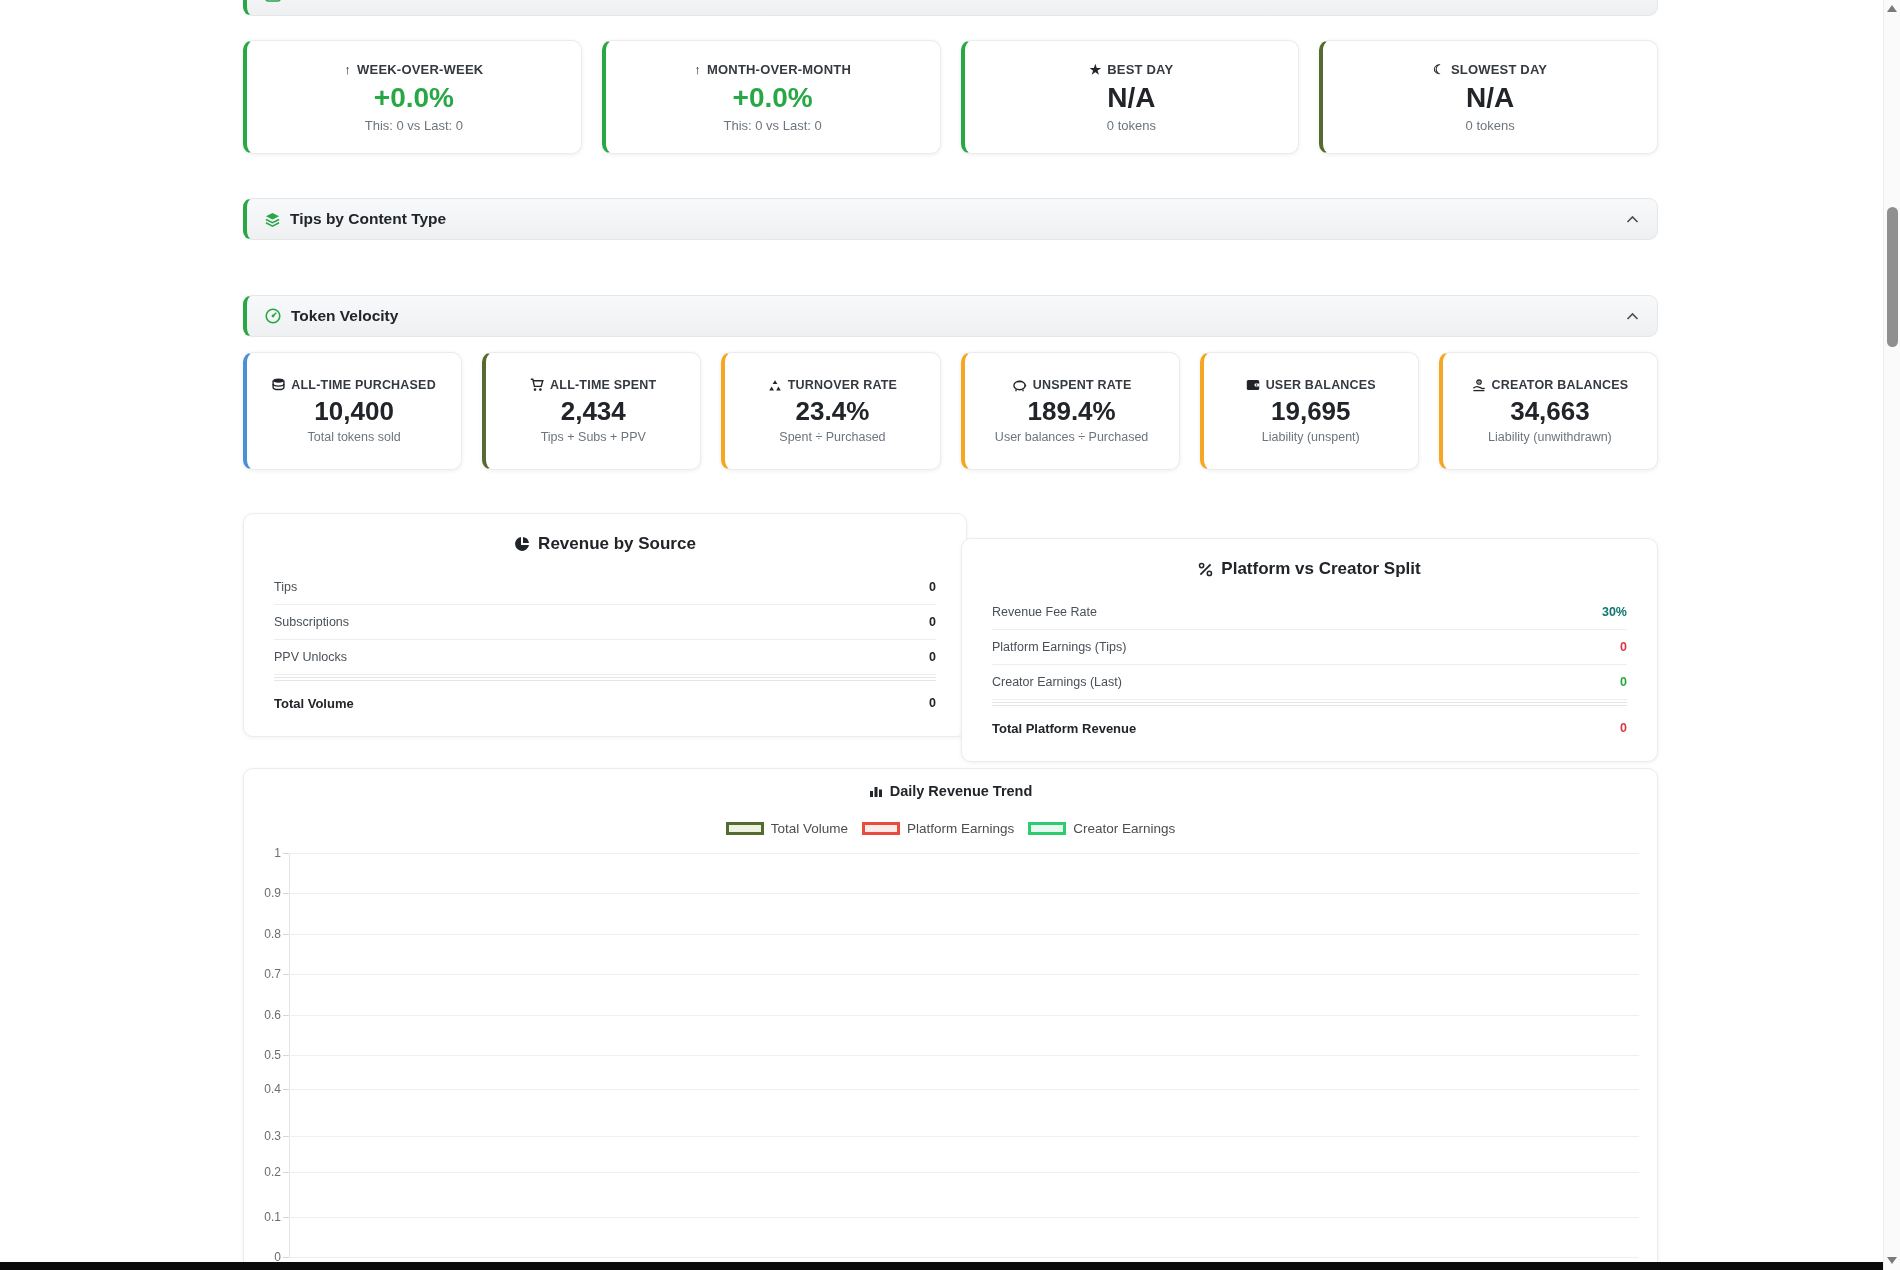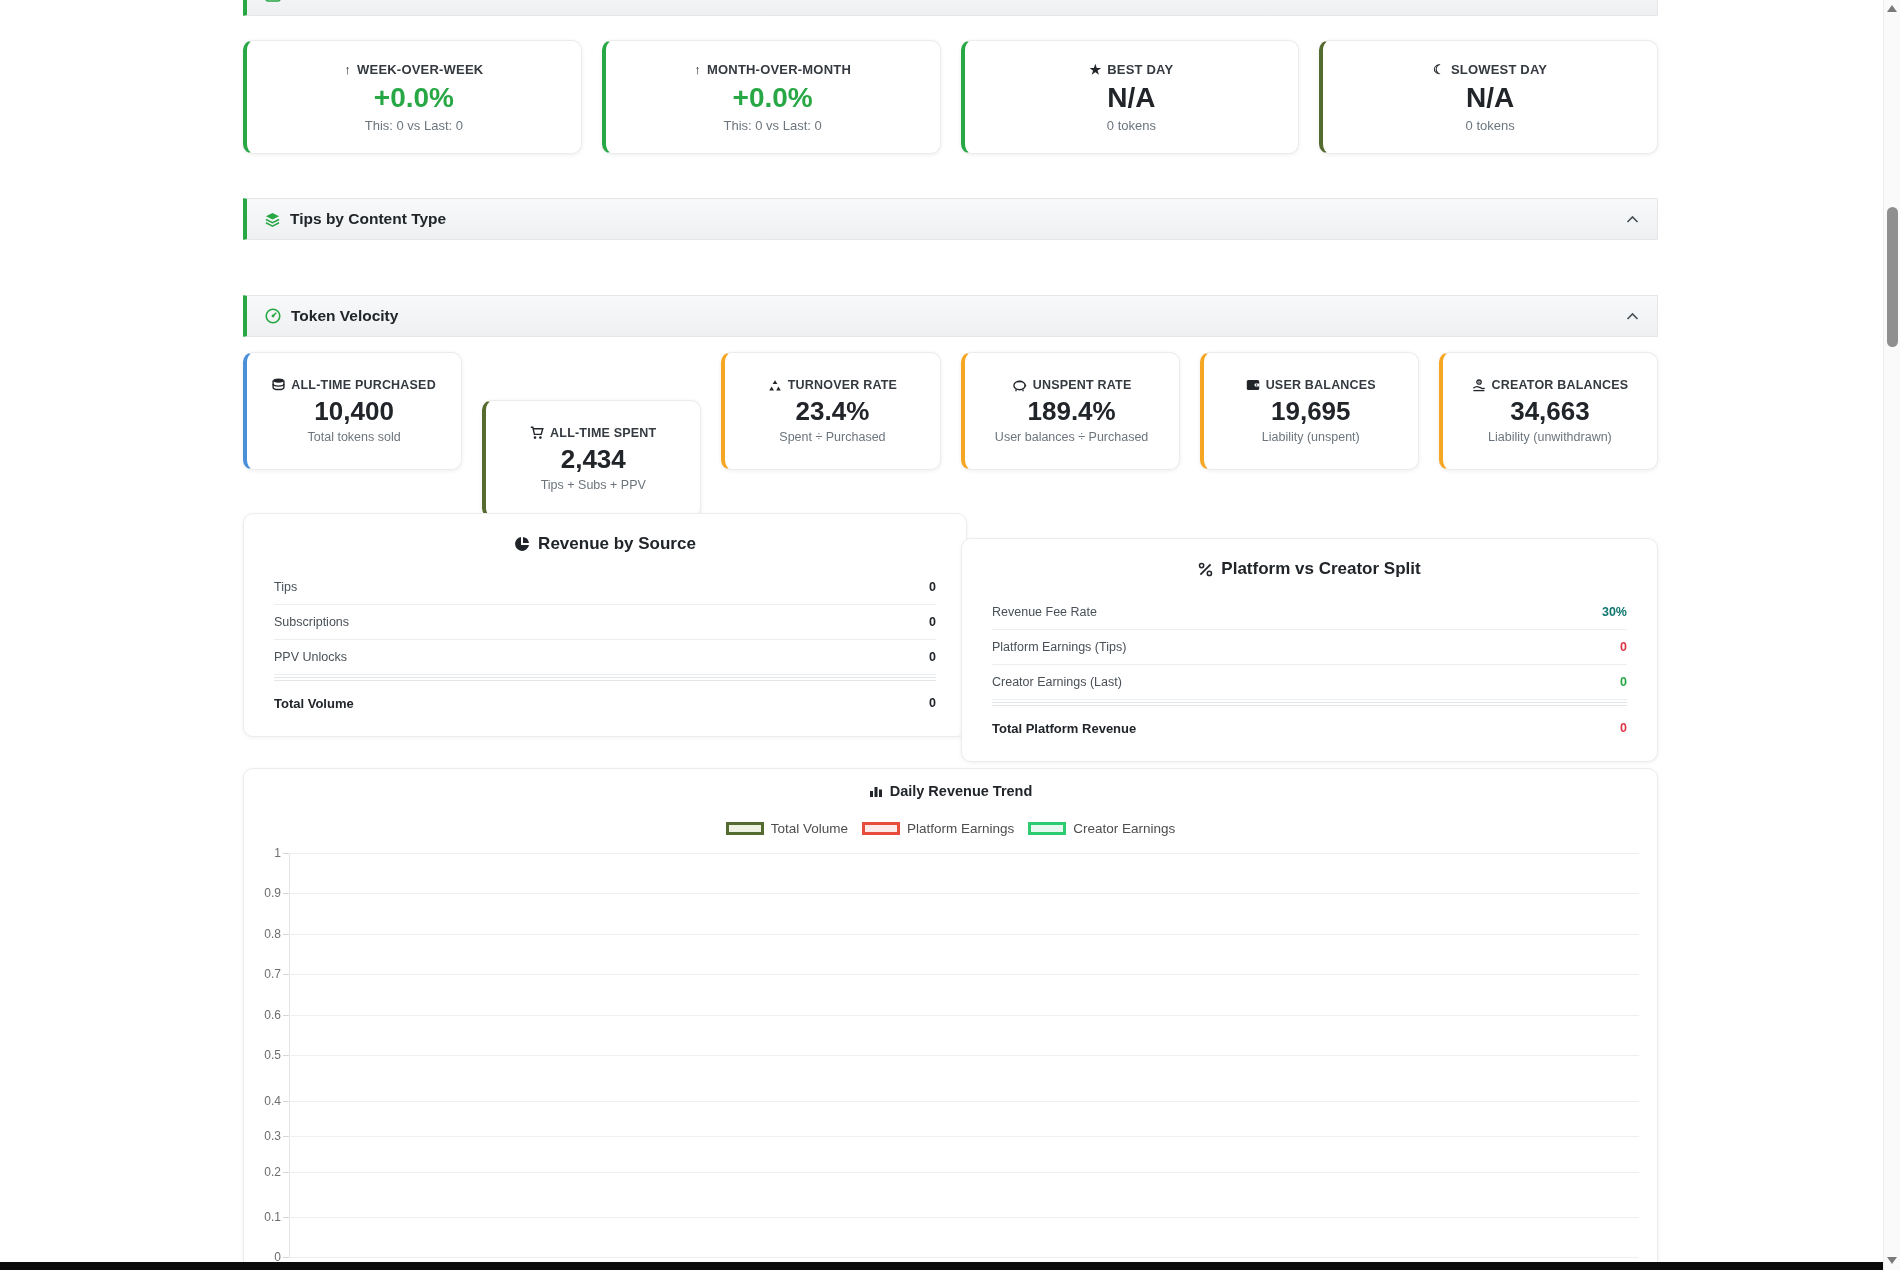--- a/index.html
+++ b/index.html
@@ -4,21 +4,21 @@
 <style>
   * { margin:0; padding:0; box-sizing:border-box; }
   html,body { width:1900px; height:1270px; overflow:hidden; background:#ffffff;
     font-family:"Liberation Sans", sans-serif; color:#212529; }
   .viewport { position:relative; width:1900px; height:1270px; overflow:hidden; }
   .content { position:absolute; left:243px; width:1415px; top:0; }
 
   
   .section-header { position:relative; width:100%; height:44px;
     background:linear-gradient(180deg,#f8f9fa,#eef0f2);
-    border:1px solid #e4e7ea; border-left:4px solid #28a745; border-radius:1px;
+    border:1px solid #e4e7ea; border-left:4px solid #28a745; border-radius:9px;
     display:flex; align-items:center; padding:0 18px; gap:10px; cursor:pointer; }
   .section-header .st { font-size:15.5px; font-weight:600; color:#212529; }
   .section-header .chev { margin-left:auto; color:#495057; display:flex; align-items:center; }
   .hdr-cut { position:absolute; top:-28px; left:0; }
 
   
   .cards-row { position:absolute; left:0; width:1415px; display:flex; gap:20px; }
   .row-trend { top:40px; }
   .row-velocity { top:352px; }
   .stat-card { flex:1; background:#fff; border:1px solid #ececec; border-left:4px solid #28a745;
@@ -63,21 +63,21 @@
   .legend { margin-top:22px; display:flex; justify-content:center; gap:14px; align-items:center; }
   .legend-item { display:flex; align-items:center; gap:7px; font-size:13.5px; color:#4d4d4d; }
   .swatch { width:38px; height:13px; border:3px solid #000; background:#fff; }
   .plot { position:absolute; left:45px; top:84px; width:1350px; height:404px; }
   .plot .axis-y { position:absolute; left:0; top:0; width:1px; height:404px; background:#e3e6e9; }
   .gl { position:absolute; left:0; right:0; height:1px; background:#edeff1; }
   .tick { position:absolute; left:-6px; width:6px; height:1px; background:#d4d7da; }
   .ylab { position:absolute; left:-48px; width:40px; text-align:right; font-size:12px;
     color:#6d6d6d; transform:translateY(-50%); }
   .r0{top:0}.r1{top:40.4px}.r2{top:80.8px}.r3{top:121.2px}.r4{top:161.6px}.r5{top:202px}
-  .r6{top:248px}.r7{top:282.8px}.r8{top:319px}.r9{top:363.6px}.r10{top:404px}
+  .r6{top:236px}.r7{top:282.8px}.r8{top:319px}.r9{top:363.6px}.r10{top:404px}
 
   
   .scrollbar { position:absolute; right:0; top:0; width:17px; height:1270px; background:#fafafa;
     border-left:1px solid #ededed; }
   .sb-arrow { position:absolute; left:3px; width:0; height:0; cursor:pointer; }
   .sb-up { top:5px; border-left:5.5px solid transparent; border-right:5.5px solid transparent;
     border-bottom:7px solid #7a7a7a; }
   .sb-down { bottom:6px; border-left:5.5px solid transparent; border-right:5.5px solid transparent;
     border-top:7px solid #7a7a7a; }
   .sb-thumb { position:absolute; left:3px; top:207px; width:11px; height:140px;
@@ -178,21 +178,21 @@
                 <ellipse cx="6.5" cy="2.6" rx="5.4" ry="2.1" fill="currentColor"></ellipse>
                 <path d="M1.1 2.6 v3.4 c0 1.16 2.42 2.1 5.4 2.1 s5.4-.94 5.4-2.1 V2.6" fill="none" stroke="currentColor" stroke-width="1.4"></path>
                 <path d="M1.1 6 v3.4 c0 1.16 2.42 2.1 5.4 2.1 s5.4-.94 5.4-2.1 V6" fill="none" stroke="currentColor" stroke-width="1.4"></path>
               </svg>
             </span>
           <span>ALL-TIME PURCHASED</span>
         </div>
         <div class="sc-value">10,400</div>
         <div class="sc-sub">Total tokens sold</div>
       </div>
-      <div class="stat-card" style="border-left-color: rgb(85, 107, 47); margin-top: 48px;">
+      <div class="stat-card" style="border-left-color: rgb(85, 107, 47);">
         <div class="sc-label">
           <span class="icon-dark">
               <svg width="14" height="14" viewBox="0 0 14 14">
                 <path d="M0.8 1.2 h2 l1.6 7.2 h6.8 l1.6-5.6 H3.4" fill="none" stroke="currentColor" stroke-width="1.4"></path>
                 <circle cx="5" cy="11.6" r="1.3" fill="currentColor"></circle>
                 <circle cx="10.4" cy="11.6" r="1.3" fill="currentColor"></circle>
               </svg>
             </span>
           <span>ALL-TIME SPENT</span>
         </div>

